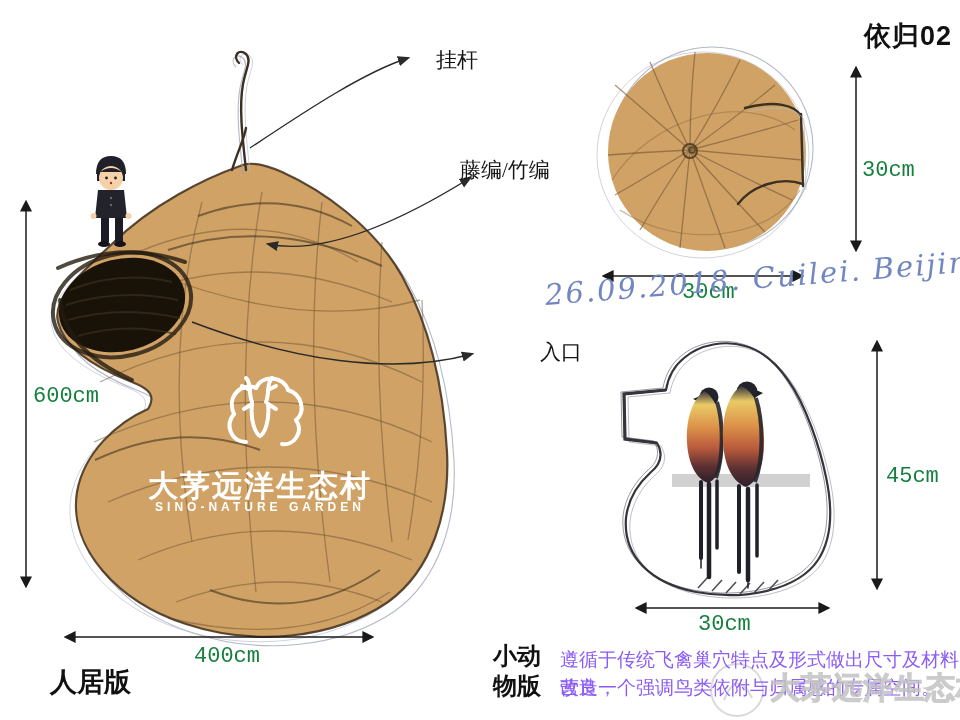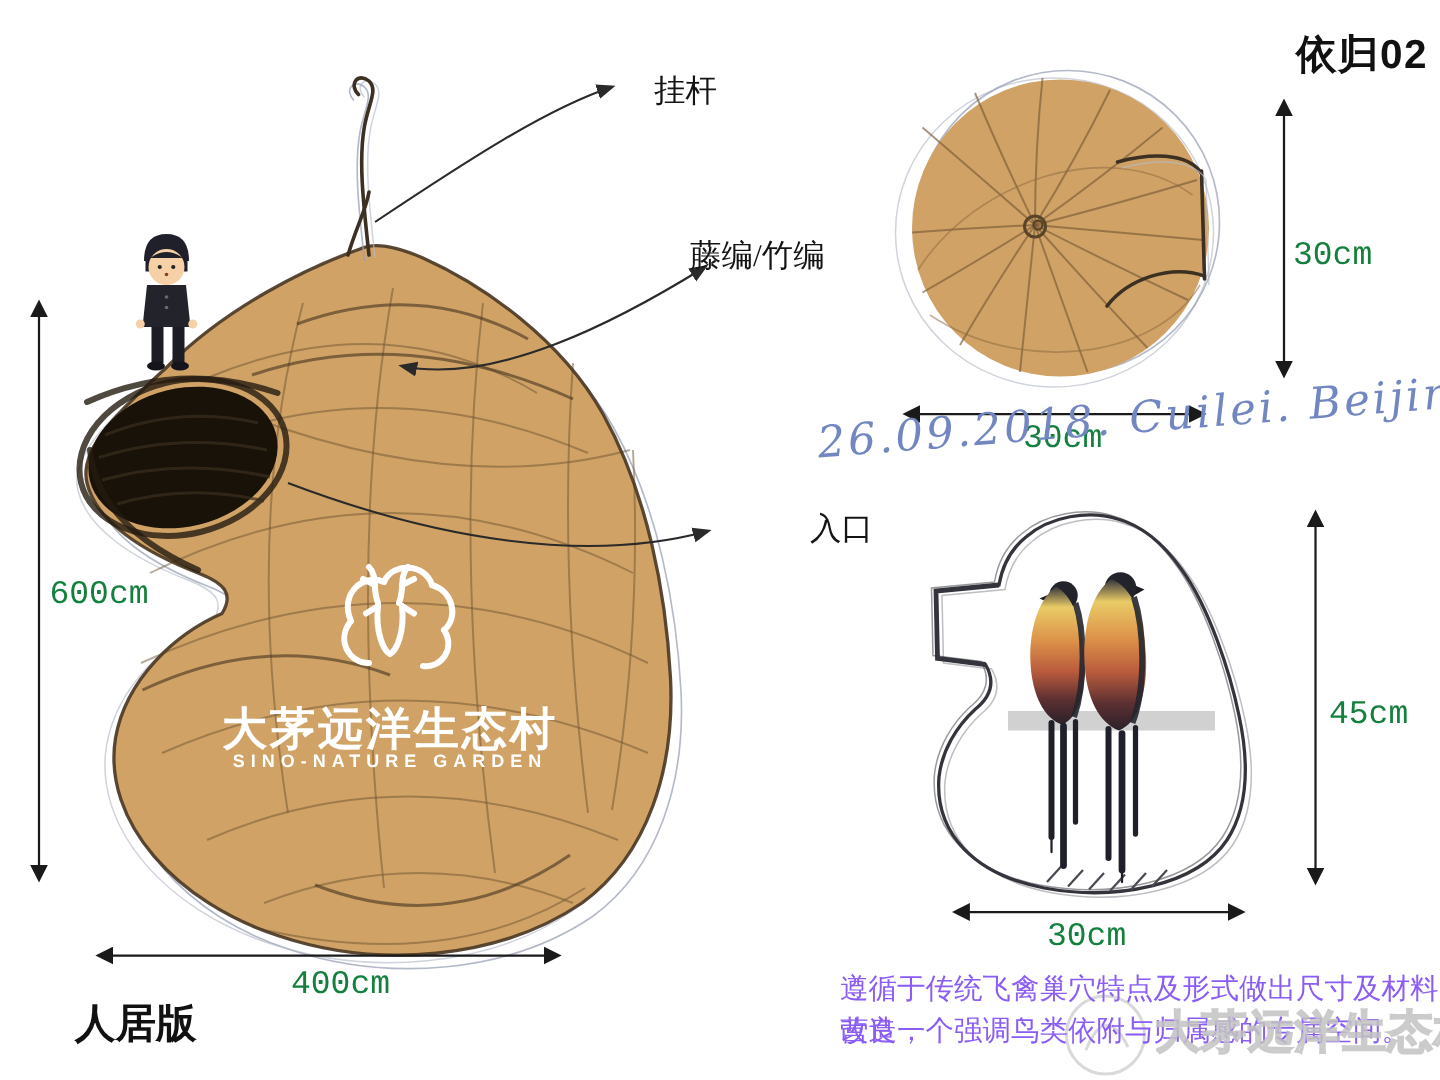--- a/index.html
+++ b/index.html
@@ -253,17 +253,18 @@
   <div class="abs logo-en" style="left:130px;top:500px;">SINO-NATURE GARDEN</div>
 
   <div class="abs dim" style="left:862px;top:158px;">30cm</div>
   <div class="abs dim" style="left:682px;top:280px;">30cm</div>
 
   <div class="abs signature" style="left:545px;top:278px;">26.09.2018. Cuilei. Beijing</div>
 
   <div class="abs dim" style="left:886px;top:464px;">45cm</div>
   <div class="abs dim" style="left:698px;top:612px;">30cm</div>
 
+  <div class="abs animal-label" style="left:493px;top:641px;">小动物版</div>
   <div class="abs desc" style="left:560px;top:646px;">遵循于传统飞禽巢穴特点及形式做出尺寸及材料改良，</div>
   <div class="abs desc" style="left:560px;top:674px;">营造一个强调鸟类依附与归属感的专属空间。</div>
 
   <div class="abs watermark" style="left:770px;top:668px;">大茅远洋生态村</div>
 </div>
 
 </body></html>

